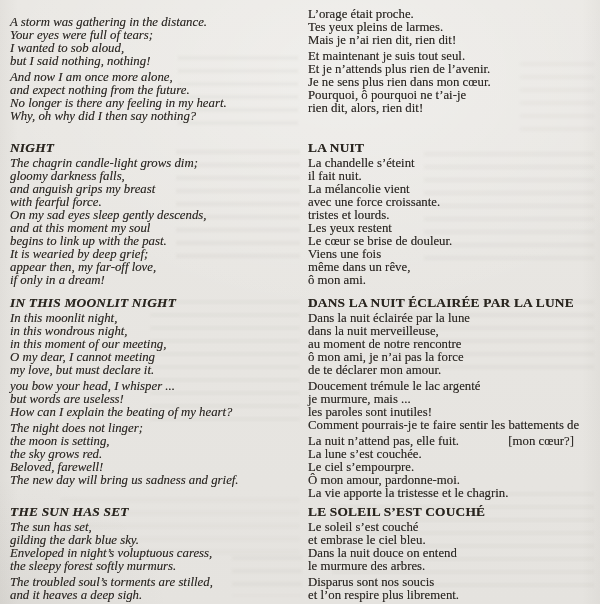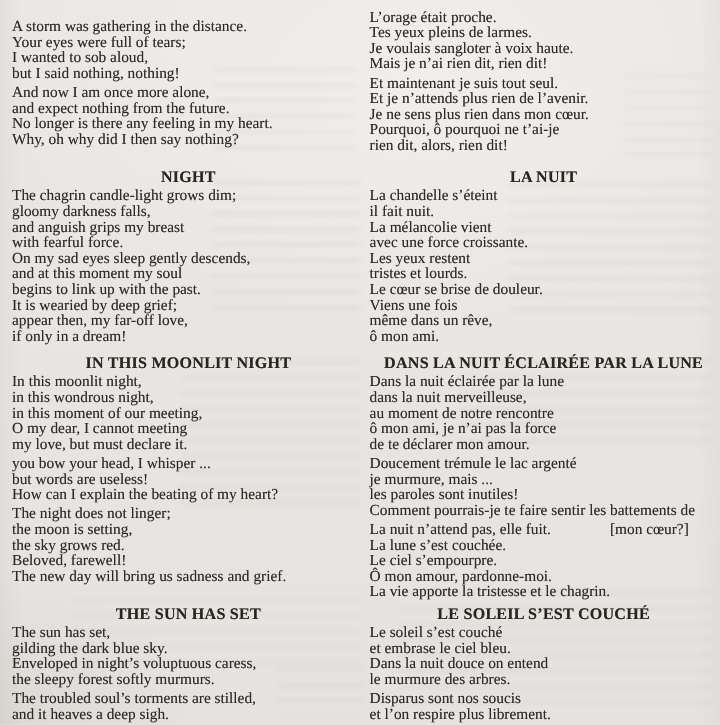--- a/index.html
+++ b/index.html
@@ -35,31 +35,30 @@
   .g8{left:232px;top:556px;width:70px;height:40px;opacity:.5;}
   .g9{left:60px;top:498px;width:240px;height:60px;opacity:.3;}
 
   #songs{position:absolute;inset:0;z-index:1;}
   .song-row{position:absolute;left:0;width:600px;}
   .row-1{top:16px;}
   .row-2{top:141px;}
   .row-3{top:296px;}
   .row-4{top:505px;}
   .song-col{position:absolute;top:0;}
-  .song-col.english{left:10px;width:294px;}
+  .song-col.english{left:10px;width:294px;font-style:italic;}
   .song-col.french{left:308px;width:290px;}
   .row-1 .song-col.french{top:-8px;}
 
   .song-heading{
     margin:0 0 2px 0;
     font-size:13.4px;line-height:14px;font-weight:700;
     letter-spacing:.2px;color:#29251f;
     white-space:nowrap;
     text-shadow:0 0 .4px rgba(40,34,28,.55);
-    text-align:center;
   }
   .stanza{margin:0 0 3px 0;}
   .stanza:last-child{margin-bottom:0;}
   .line{
     font-size:12.8px;line-height:13px;
     white-space:nowrap;
     text-shadow:0 0 .35px rgba(46,42,38,.5);
   }
   .line.has-note{display:flex;}
   .inline-note{margin-left:auto;padding-right:24px;}
@@ -92,21 +91,20 @@
             <div class="line">And now I am once more alone,</div>
             <div class="line">and expect nothing from the future.</div>
             <div class="line">No longer is there any feeling in my heart.</div>
             <div class="line">Why, oh why did I then say nothing?</div>
           </div>
         </section>
         <section class="song-col french">
           <div class="stanza">
             <div class="line">L’orage était proche.</div>
             <div class="line">Tes yeux pleins de larmes.</div>
-            <div class="line">Je voulais sangloter à voix haute.</div>
             <div class="line">Mais je n’ai rien dit, rien dit!</div>
           </div>
           <div class="stanza">
             <div class="line">Et maintenant je suis tout seul.</div>
             <div class="line">Et je n’attends plus rien de l’avenir.</div>
             <div class="line">Je ne sens plus rien dans mon cœur.</div>
             <div class="line">Pourquoi, ô pourquoi ne t’ai-je</div>
             <div class="line">rien dit, alors, rien dit!</div>
           </div>
         </section>
@@ -127,22 +125,22 @@
             <div class="line">if only in a dream!</div>
           </div>
         </section>
         <section class="song-col french">
           <h2 class="song-heading">LA NUIT</h2>
           <div class="stanza">
             <div class="line">La chandelle s’éteint</div>
             <div class="line">il fait nuit.</div>
             <div class="line">La mélancolie vient</div>
             <div class="line">avec une force croissante.</div>
+            <div class="line">tristes et lourds.</div>
             <div class="line">Les yeux restent</div>
-            <div class="line">tristes et lourds.</div>
             <div class="line">Le cœur se brise de douleur.</div>
             <div class="line">Viens une fois</div>
             <div class="line">même dans un rêve,</div>
             <div class="line">ô mon ami.</div>
           </div>
         </section>
       </div>
       <div class="song-row row-3">
         <section class="song-col english">
           <h2 class="song-heading">IN THIS MOONLIT NIGHT</h2>

